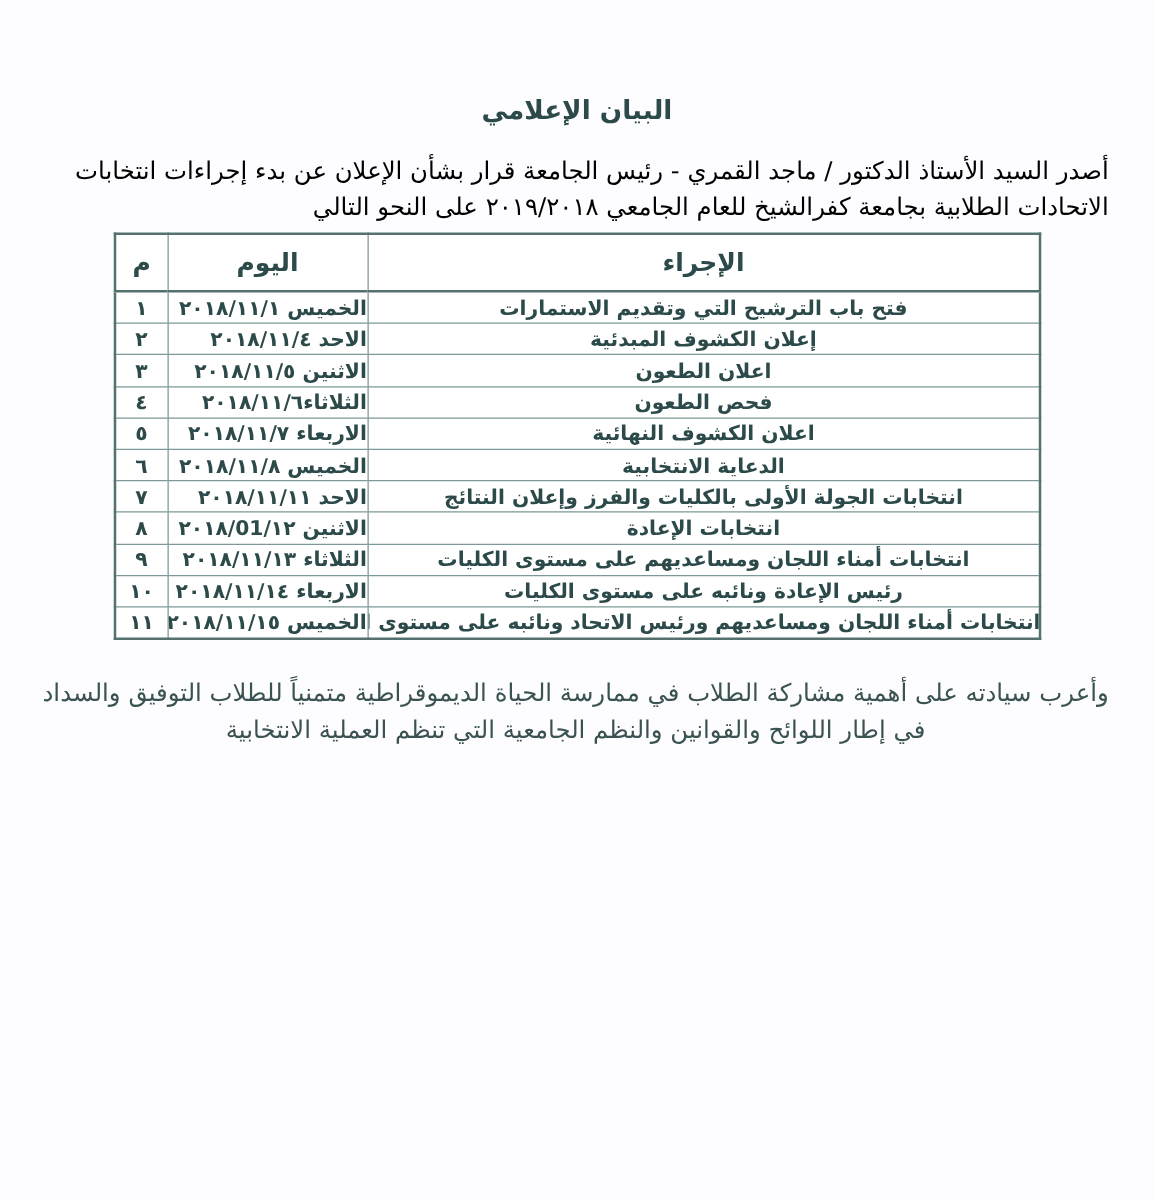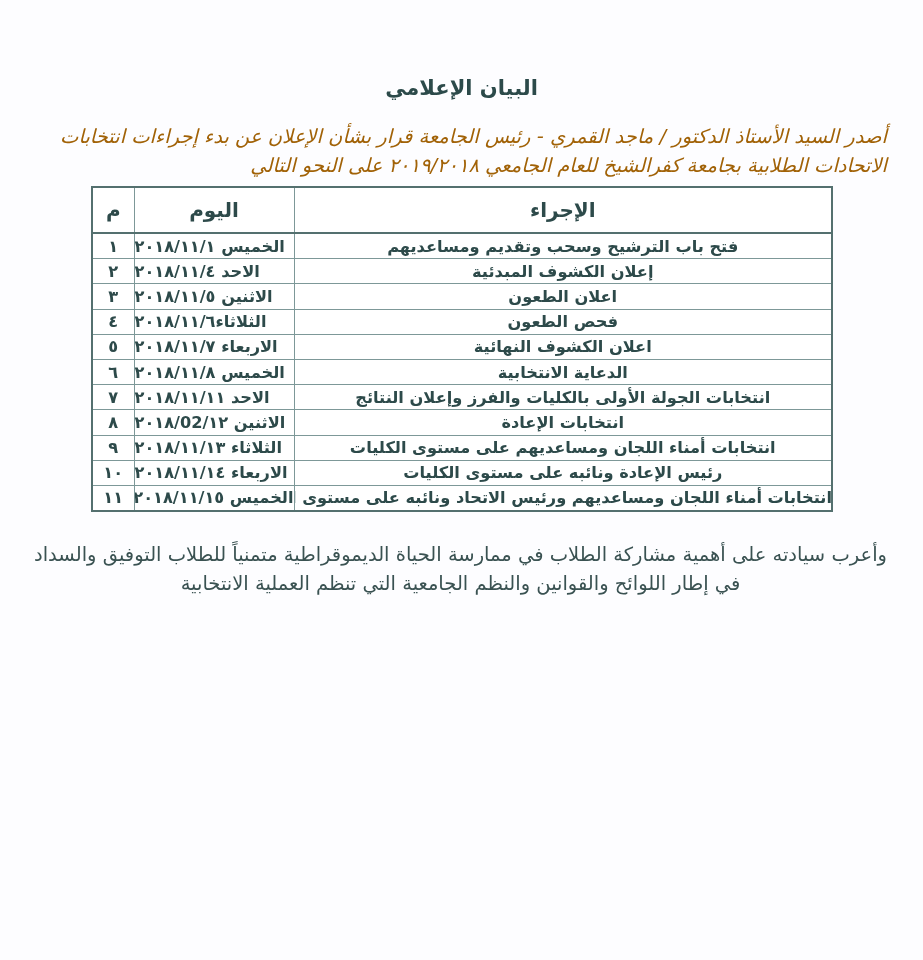--- a/index.html
+++ b/index.html
@@ -40,23 +40,22 @@
 
   
   .intro-par {
     position: absolute;
     top: 102px;
     right: 36px;
     width: 850px;
     text-align: right;
     font-size: 19.5px;
     line-height: 1.52;
-    color: #a16207;
+    color: #000000;
     font-weight: 400;
-    font-style: italic;
   }
 
   
   .table-wrap {
     position: absolute;
     top: 186px;
     right: 90px;
     width: 740px;
   }
   table.sched {
@@ -90,21 +89,21 @@
 
   col.c-num  { width: 42px; }
   col.c-day  { width: 160px; }
   col.c-act  { width: 538px; }
 
   .cell-num {
     text-align: center;
     padding: 0 2px;
   }
   .cell-day {
-    text-align: left;
+    text-align: right;
     padding: 0 6px;
   }
   .cell-act {
     text-align: center;
     padding: 0 8px;
     margin-left: 30px;
   }
   thead .cell-num, thead .cell-day, thead .cell-act {
     text-align: center;
   }
@@ -139,21 +138,21 @@
       </colgroup>
       <thead>
         <tr>
           <th class="cell-act">الإجراء</th>
           <th class="cell-day">اليوم</th>
           <th class="cell-num">م</th>
         </tr>
       </thead>
       <tbody id="sched-body">
           <tr>
-            <td class="cell-act">فتح باب الترشيح وسحب وتقديم ومساعديهم</td>
+            <td class="cell-act">فتح باب الترشيح التي وتقديم الاستمارات</td>
             <td class="cell-day">الخميس ٢٠١٨/١١/١</td>
             <td class="cell-num">١</td>
           </tr>
           <tr>
             <td class="cell-act">إعلان الكشوف المبدئية</td>
             <td class="cell-day">الاحد ٢٠١٨/١١/٤</td>
             <td class="cell-num">٢</td>
           </tr>
           <tr>
             <td class="cell-act">اعلان الطعون</td>
@@ -175,21 +174,21 @@
             <td class="cell-day">الخميس ٢٠١٨/١١/٨</td>
             <td class="cell-num">٦</td>
           </tr>
           <tr>
             <td class="cell-act">انتخابات الجولة الأولى بالكليات والفرز وإعلان النتائج</td>
             <td class="cell-day">الاحد ٢٠١٨/١١/١١</td>
             <td class="cell-num">٧</td>
           </tr>
           <tr>
             <td class="cell-act">انتخابات الإعادة</td>
-            <td class="cell-day">الاثنين ٢٠١٨/02/١٢</td>
+            <td class="cell-day">الاثنين ٢٠١٨/01/١٢</td>
             <td class="cell-num">٨</td>
           </tr>
           <tr>
             <td class="cell-act">انتخابات أمناء اللجان ومساعديهم على مستوى الكليات</td>
             <td class="cell-day">الثلاثاء ٢٠١٨/١١/١٣</td>
             <td class="cell-num">٩</td>
           </tr>
           <tr>
             <td class="cell-act">رئيس الإعادة ونائبه على مستوى الكليات</td>
             <td class="cell-day">الاربعاء ٢٠١٨/١١/١٤</td>

